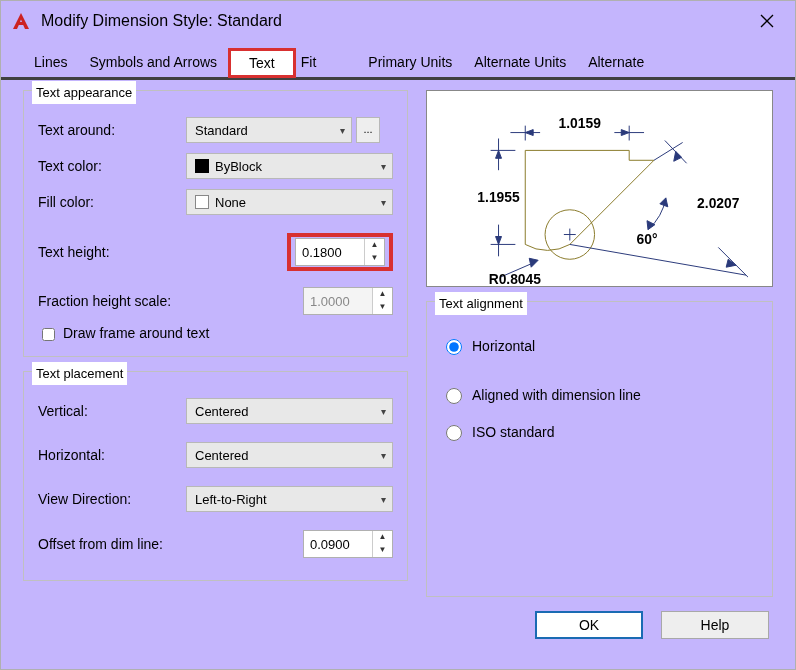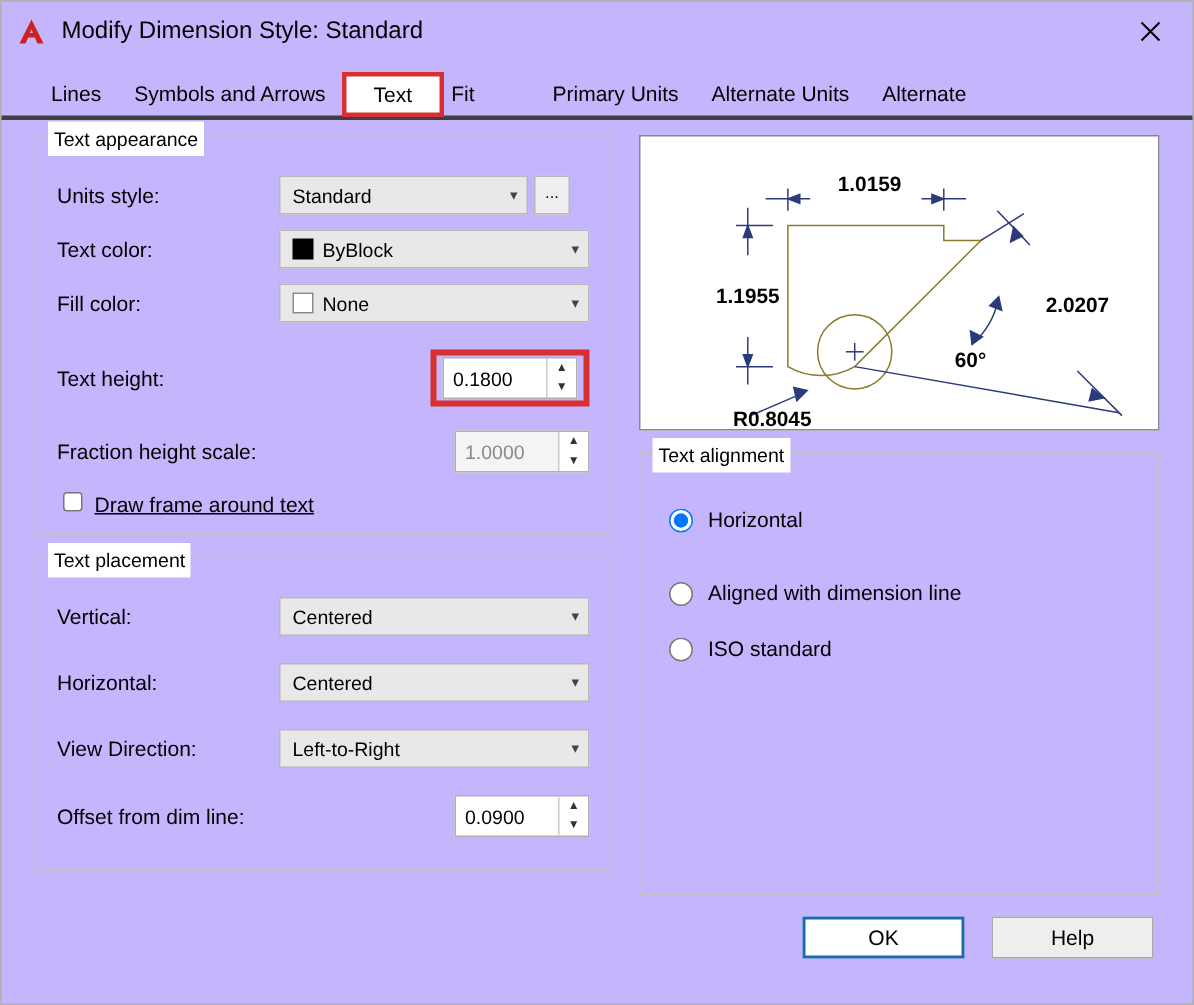--- a/index.html
+++ b/index.html
@@ -181,24 +181,23 @@
     justify-content: flex-end;
     flex: 1;
   }
   .spinner-highlight {
     border: 4px solid #d83030;
     padding: 1px 4px;
     display: inline-flex;
   }
   .checkbox-row {
     display: flex;
-    align-items: flex-end;
+    align-items: flex-start;
     margin-top: 0;
     font-size: 14px;
-    text-decoration: underline;
   }
   .checkbox-row input { margin-right: 8px; }
   .preview {
     border: 1px solid #888;
     height: 197px;
     background: #fff;
     display: flex; align-items: center; justify-content: center;
   }
   .radio-row {
     display: flex;
@@ -261,21 +260,21 @@
     <div class="tab">Alternate</div>
   </div>
 
   <div class="body">
     <div class="left-col">
 
       <div class="fieldset">
         <div class="legend">Text appearance</div>
 
         <div class="row">
-          <div class="lbl">Units style:</div>
+          <div class="lbl">Text around:</div>
           <div class="dropdown" style="flex:0 0 166px">
             <span>Standard</span>
             <span class="chev">▾</span>
           </div>
           <div class="ellipsis-btn">...</div>
         </div>
 
         <div class="row">
           <div class="lbl">Text color:</div>
           <div class="dropdown">

